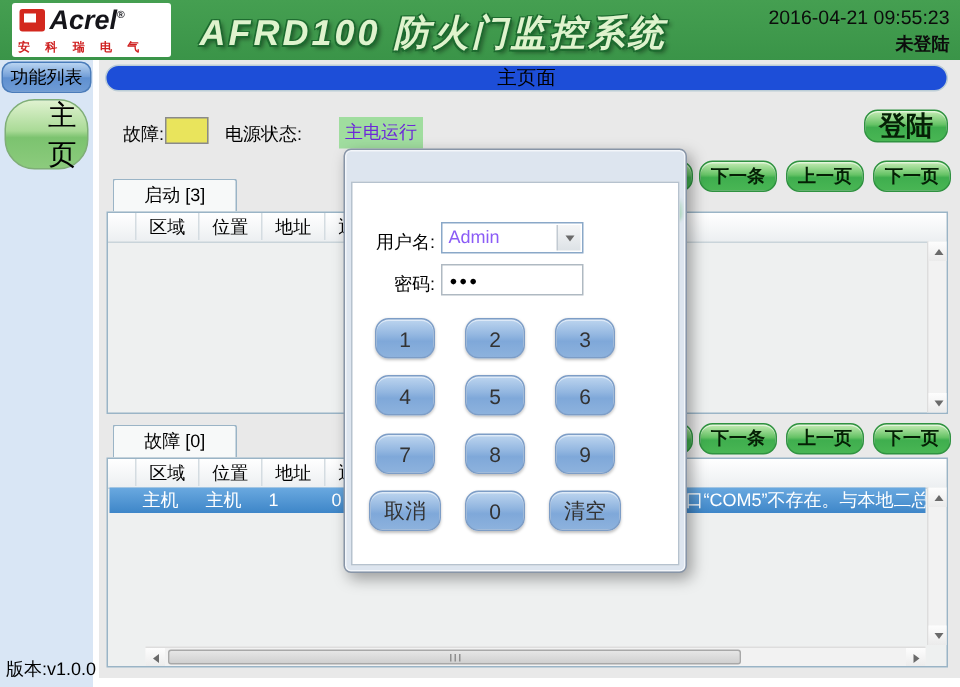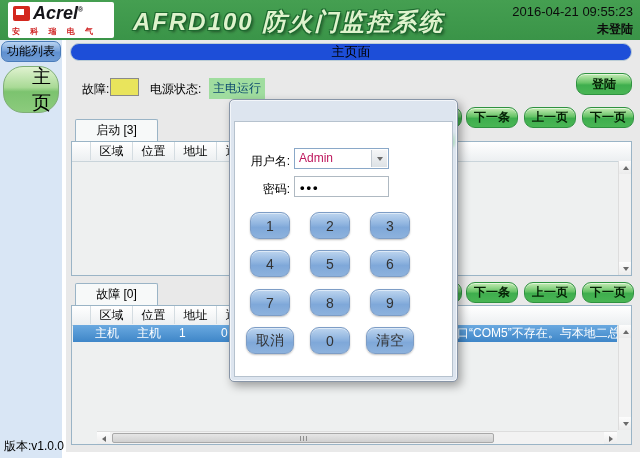--- a/index.html
+++ b/index.html
@@ -48,31 +48,31 @@
   .main-bg{left:66px;top:40px;width:574px;height:412px;background:#e9e9e9;}
   .page-title-bar{
     left:70px;top:43px;width:562px;height:18px;background:#1d4ed8;
     border:1px solid #bccdd6;border-radius:10px;box-sizing:border-box;
     display:flex;align-items:center;justify-content:center;font-size:13px;color:#000;
   }
   .lbl{font-size:12px;color:#000;white-space:nowrap;}
   .fault-label{left:82px;top:81px;}
   .fault-swatch{left:110px;top:78px;width:27px;height:16px;background:#e9e45c;border:1px solid #8a8a8a;}
   .power-label{left:150px;top:81px;}
-  .power-value{left:209px;top:78px;background:#a0dd9f;padding:2px 4px;font-size:12px;color:#0c4a6e;}
+  .power-value{left:226px;top:78px;background:#a0dd9f;padding:2px 4px;font-size:12px;color:#6d28d9;}
 
   .gbtn{
     position:absolute;height:21px;width:52px;border-radius:9px;
     background:linear-gradient(180deg,#c6ecb5 0%,#66c366 45%,#3fae4e 55%,#49b654 100%);
     border:1px solid #2f9240;box-sizing:border-box;
     box-shadow:inset 0 1px 0 rgba(255,255,255,.55);
     display:flex;align-items:center;justify-content:center;
     font-size:12px;font-weight:bold;color:#052005;cursor:pointer;white-space:nowrap;
   }
-  .btn-login{left:576px;top:73px;width:56px;height:22px;font-size:12px;}
+  .btn-login{left:576px;top:73px;width:56px;height:22px;font-size:18px;}
   .r1{top:107px;} .r2{top:282px;}
   .bx1{left:466px;} .bx2{left:524px;} .bx3{left:582px;}
   .bhidden{left:410px;}
 
   
   .panel-tab{
     position:absolute;left:75px;width:83px;height:22px;
     background:#f7f9f9;border:1px solid #9ab4c6;border-bottom:none;box-sizing:border-box;
     border-radius:2px 2px 0 0;
     display:flex;align-items:center;justify-content:center;font-size:12px;color:#000;cursor:pointer;
@@ -126,21 +126,21 @@
     position:absolute;right:9px;top:2px;width:34px;height:15px;
     background:linear-gradient(180deg,#fbfcfd 0%,#e4e8ec 48%,#d2d8de 52%,#e0e4e9 100%);
     border:1px solid #98a2ae;border-radius:3px;box-sizing:border-box;
     display:flex;align-items:center;justify-content:center;
     font-size:10px;font-weight:bold;color:#3c3c44;cursor:pointer;
   }
   .dlg-body{position:absolute;left:4px;top:21px;right:4px;bottom:4px;background:#fff;border:1px solid #b6c2ce;box-sizing:border-box;}
   .fld-lbl{position:absolute;width:47px;text-align:right;font-size:12px;color:#000;white-space:nowrap;}
   .lbl-user{left:243px;top:153px;} .lbl-pwd{left:243px;top:181px;}
   .combo{left:294px;top:148px;width:95px;height:21px;background:#fff;border:1px solid #8aa8c8;box-sizing:border-box;cursor:pointer;}
-  .combo-val{position:absolute;left:4px;top:2px;font-size:12px;color:#be185d;}
+  .combo-val{position:absolute;left:4px;top:2px;font-size:12px;color:#8b5cf6;}
   .combo-btn{position:absolute;right:1px;top:1px;width:16px;height:17px;background:linear-gradient(180deg,#f5f6f7,#dde2e6);border-left:1px solid #c2cad2;box-sizing:border-box;display:flex;align-items:center;justify-content:center;}
   .pwd{left:294px;top:176px;width:95px;height:21px;background:#fff;border:1px solid #afb9c2;box-sizing:border-box;cursor:text;}
   .pwd-dots{position:absolute;left:5px;top:3px;font-size:13px;font-weight:bold;letter-spacing:2px;color:#000;}
   .key{
     position:absolute;width:40px;height:27px;border-radius:9px;
     background:linear-gradient(180deg,#bdd5ef 0%,#92b6e0 42%,#7fa8d9 58%,#8db2dd 100%);
     border:1px solid #7d9dc6;box-sizing:border-box;
     box-shadow:0 1px 2px rgba(0,0,0,.25), inset 0 1px 0 rgba(255,255,255,.5);
     display:flex;align-items:center;justify-content:center;
     font-size:14px;color:#333;cursor:pointer;

